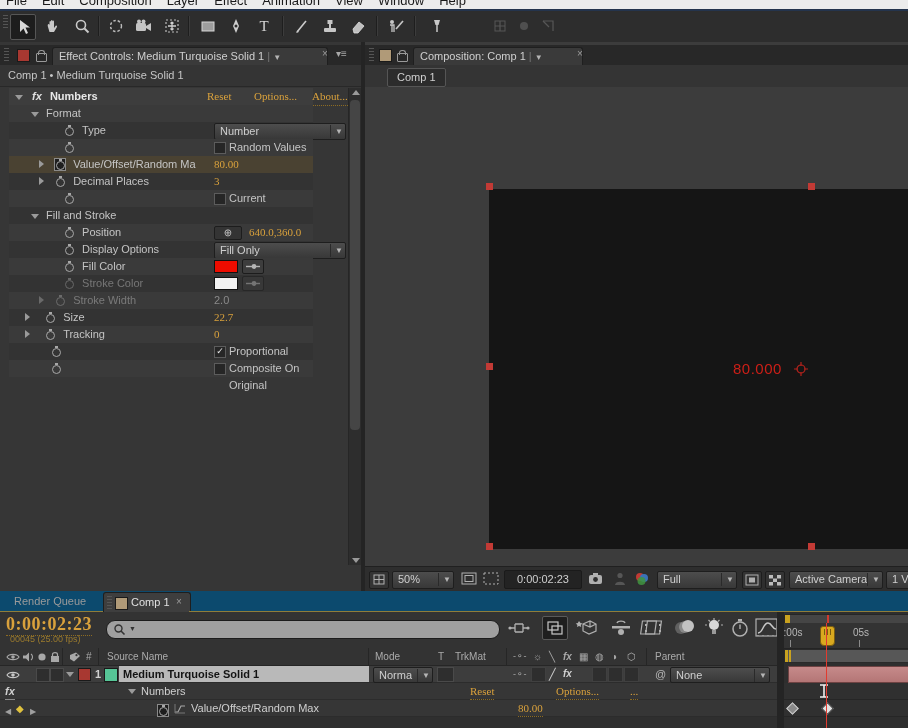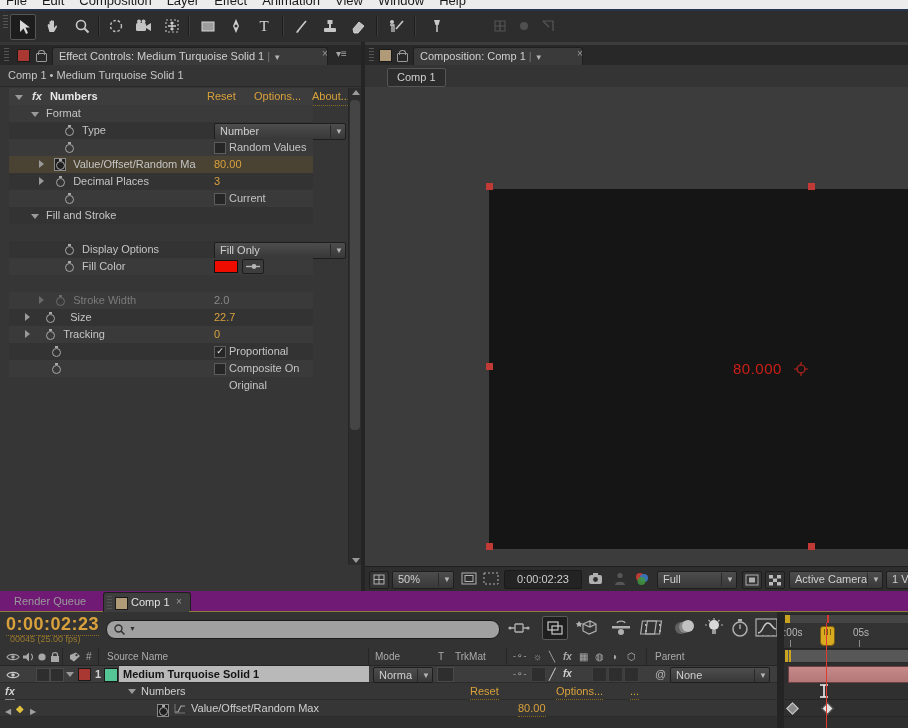--- a/index.html
+++ b/index.html
@@ -26,21 +26,21 @@
   .sq{position:absolute;width:11px;height:11px;border:1px solid #1a1a1a;}
   .lockicon{position:absolute;width:9px;height:7px;border:1px solid #999;border-radius:1px;}
   .lockicon::before{content:"";position:absolute;left:1px;top:-4px;width:5px;height:4px;
      border:1px solid #999;border-bottom:none;border-radius:3px 3px 0 0;}
   .closex{color:#9a9a9a;font-size:10px;}
   
   .er{position:absolute;left:9px;width:304px;height:17px;line-height:17px;}
   .er .lbl{color:#c4c4c4;}
   .er.dimrow .lbl,.er.dimrow .sw{opacity:.45;}
   .orange{color:#d9a13c;}
-  .dotted{border-bottom:1px dotted #8d6c22;padding-bottom:0px;}
+  .dotted{border-bottom:1px dotted #8d6c22;padding-bottom:0px;font-family:Liberation Serif, serif;}
   .tri-d{display:inline-block;width:0;height:0;border-left:4px solid transparent;border-right:4px solid transparent;border-top:5px solid #9a9a9a;}
   .tri-r{display:inline-block;width:0;height:0;border-top:4px solid transparent;border-bottom:4px solid transparent;border-left:5px solid #9a9a9a;}
   .sw{position:relative;display:inline-block;width:10px;height:11px;vertical-align:-2px;}
   .sw::before{content:"";position:absolute;left:1px;top:2px;width:7px;height:7px;border:1px solid #a8a8a8;border-radius:50%;}
   .sw::after{content:"";position:absolute;left:4px;top:0;width:3px;height:2px;background:#a8a8a8;}
   .swbox{outline:1px solid #8a8a8a;background:#1e1e1e;}
   .cb{display:inline-block;width:10px;height:10px;background:#262626;border:1px solid #5c5c5c;vertical-align:-2px;
       text-align:center;line-height:9px;color:#e8e8e8;font-size:9px;}
   .dd{position:absolute;height:15px;background:linear-gradient(#4d4d4d,#383838);border:1px solid #1e1e1e;
       border-radius:2px;color:#cfcfcf;line-height:14px;font-size:11px;overflow:hidden;}
@@ -241,49 +241,66 @@
     </div>
     <div class="er" style="top:148px;background:#3a3a3a;">
       <span class="sw" style="margin-left:55px;"></span>
       <span class="cb abs" style="left:205px;top:3px;"></span>
       <span class="lbl abs" style="left:220px;">Current Time/Date</span>
     </div>
     <div class="er" style="top:165px;background:#333333;">
       <span class="tri-d" style="margin-left:22px;"></span>
       <span class="lbl" style="margin-left:4px;">Fill and Stroke</span>
     </div>
+    <div class="er" style="top:182px;background:#3a3a3a;">
+      <span class="sw" style="margin-left:55px;"></span>
+      <span class="lbl" style="margin-left:5px;">Position</span>
+      <div class="iconbtn" style="left:205px;top:2px;width:26px;height:12px;text-align:center;line-height:11px;color:#c5c5c5;font-size:10px;">⊕</div>
+      <span class="abs orange dotted" style="left:240px;">640.0,360.0</span>
+    </div>
     <div class="er" style="top:199px;background:#333333;">
       <span class="sw" style="margin-left:55px;"></span>
       <span class="lbl" style="margin-left:5px;">Display Options</span>
       <div class="dd" style="left:205px;top:1px;width:130px;">
         <span class="ddtxt">Fill Only</span>
         <span class="ddarr">▼</span>
       </div>
     </div>
     <div class="er" style="top:216px;background:#3a3a3a;">
       <span class="sw" style="margin-left:55px;"></span>
       <span class="lbl" style="margin-left:5px;">Fill Color</span>
       <div class="swatch" style="left:205px;top:2px;background:#ee0c00;"></div>
       <div class="eyed" style="left:233px;top:1px;">
         <svg width="20" height="13">
             <line x1="3" y1="6.5" x2="17" y2="6.5" stroke="#b5b5b5" stroke-width="1.4"></line>
             <circle cx="11" cy="6.5" r="2.4" fill="#b5b5b5"></circle>
           </svg>
       </div>
     </div>
+    <div class="er dimrow" style="top:233px;background:#333333;">
+      <span class="sw" style="margin-left:55px;"></span>
+      <span class="lbl" style="margin-left:5px;">Stroke Color</span>
+      <div class="swatch" style="left:205px;top:2px;background:#f2f2f2;"></div>
+      <div class="eyed" style="left:233px;top:1px;opacity:.5;">
+        <svg width="20" height="13">
+            <line x1="3" y1="6.5" x2="17" y2="6.5" stroke="#b5b5b5" stroke-width="1.4"></line>
+            <circle cx="11" cy="6.5" r="2.4" fill="#b5b5b5"></circle>
+          </svg>
+      </div>
+    </div>
     <div class="er dimrow" style="top:250px;background:#3a3a3a;">
       <span class="tri-r" style="margin-left:30px;opacity:.5;"></span>
       <span class="sw" style="margin-left:8px;"></span>
       <span class="lbl" style="margin-left:5px;">Stroke Width</span>
       <span class="abs" style="left:205px;color:#8a8a8a;">2.0</span>
     </div>
     <div class="er" style="top:267px;background:#333333;">
       <span class="tri-r" style="margin-left:16px;"></span>
       <span class="sw" style="margin-left:12px;"></span>
-      <span class="lbl" style="margin-left:12px;">Size</span>
+      <span class="lbl" style="margin-left:5px;">Size</span>
       <span class="abs orange dotted" style="left:205px;">22.7</span>
     </div>
     <div class="er" style="top:284px;background:#3a3a3a;">
       <span class="tri-r" style="margin-left:16px;"></span>
       <span class="sw" style="margin-left:12px;"></span>
       <span class="lbl" style="margin-left:5px;">Tracking</span>
       <span class="abs orange dotted" style="left:205px;">0</span>
     </div>
     <div class="er" style="top:301px;background:#333333;">
       <span class="sw" style="margin-left:42px;"></span>
@@ -410,21 +427,21 @@
         <span class="ddarr">▼</span>
       </div>
       <div class="dd" style="left:521px;top:4px;width:40px;height:16px;">
         <span class="ddtxt">1 Vie</span>
       </div>
     </div>
   </div>
 
   <div class="abs" style="left:0;top:591px;width:908px;height:137px;background:#2f2f2f;">
 
-    <div class="abs" style="left:0;top:0;width:908px;height:21px;background:#701a75;">
+    <div class="abs" style="left:0;top:0;width:908px;height:21px;background:#0c4a6e;">
       <span class="abs" style="left:14px;top:4px;color:#9a9a9a;">Render Queue</span>
       <div class="abs" style="left:103px;top:1px;width:86px;height:20px;background:#3e3e3e;border:1px solid #1e1e1e;border-bottom:none;border-radius:3px 3px 0 0;">
         <div class="gripper" style="left:3px;top:3px;"></div>
         <div class="sq" style="left:11px;top:4px;background:#b09a78;"></div>
         <span class="abs" style="left:27px;top:3px;color:#e0e0e0;">Comp 1</span>
         <span class="abs closex" style="left:72px;top:3px;">×</span>
       </div>
       <div class="abs" style="left:0;top:20px;width:103px;height:1px;background:#8f7d3a;"></div>
       <div class="abs" style="left:189px;top:20px;width:719px;height:1px;background:#8f7d3a;"></div>
     </div>

